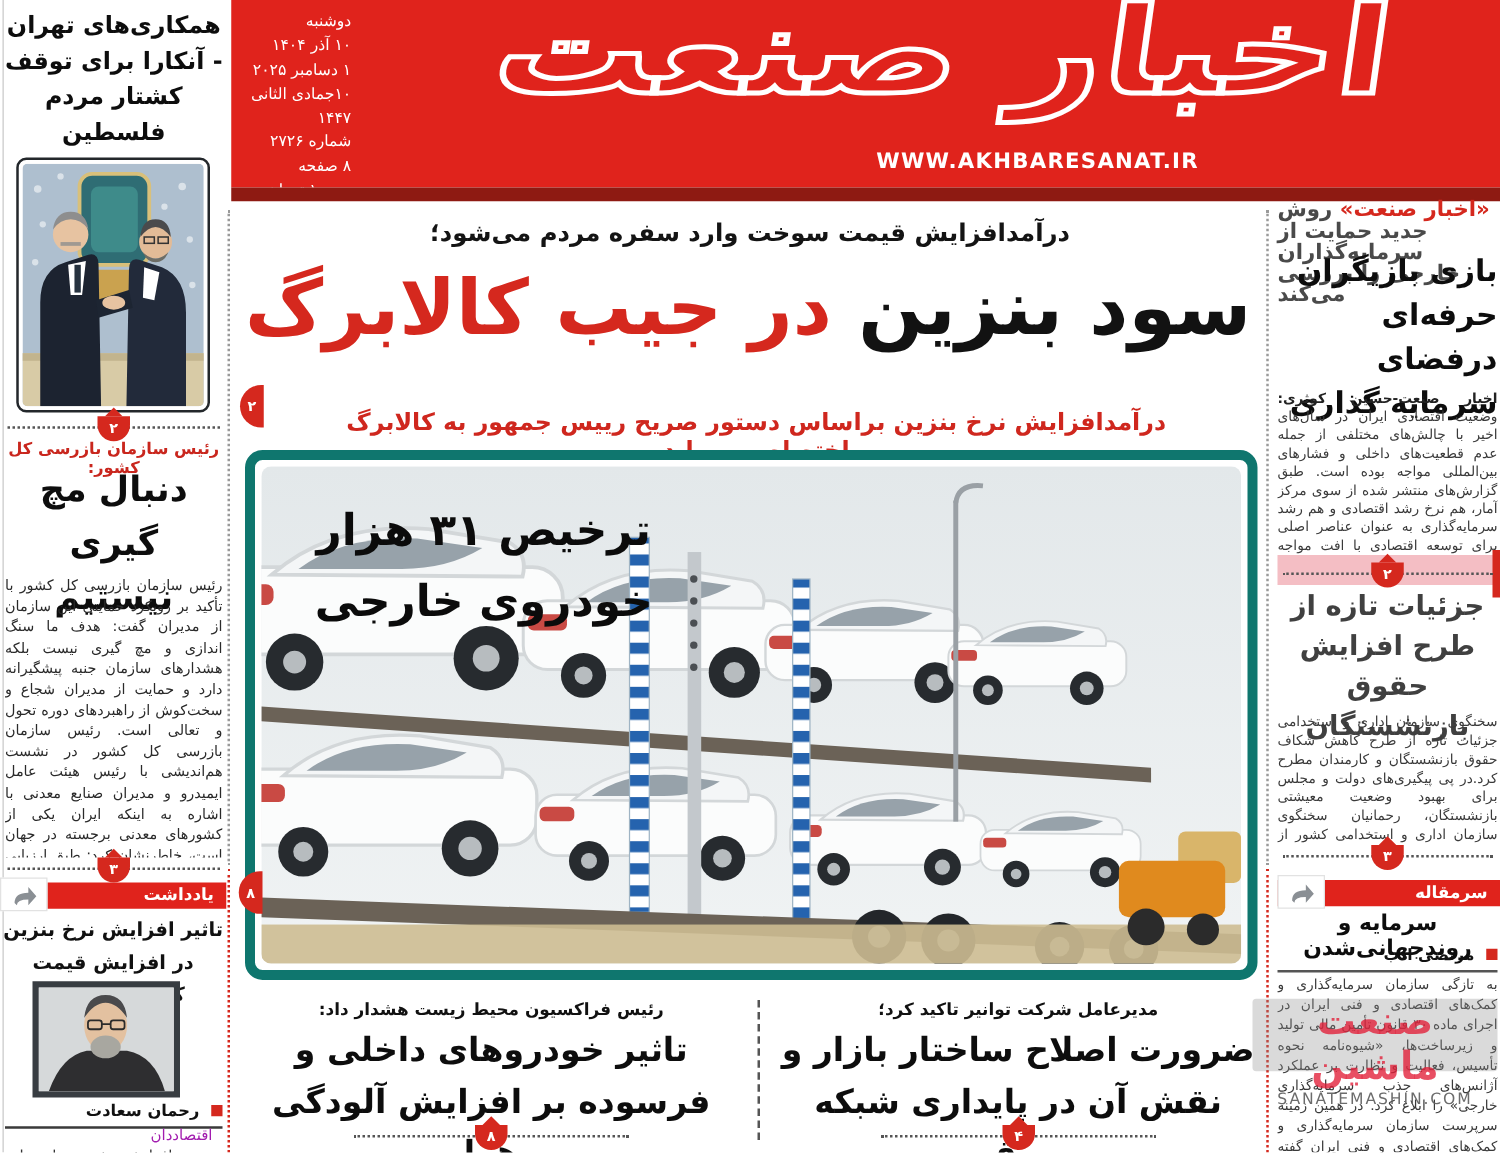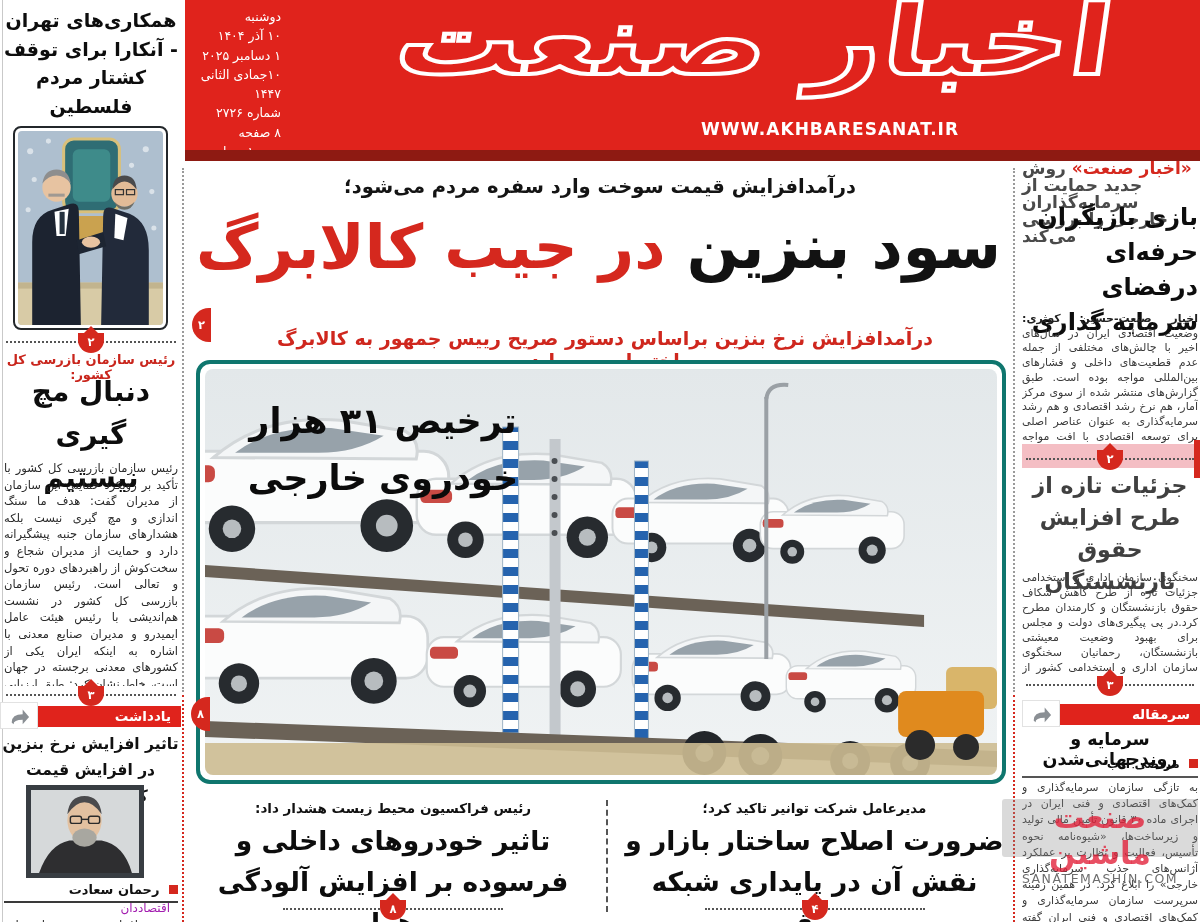--- a/index.html
+++ b/index.html
@@ -73,21 +73,21 @@
   
   .main-kicker { left:250px; top:175px; width:700px; text-align:center; font-weight:700;
               font-size:19.5px; color:#141414; }
   .main-headline { left:196px; top:204px; width:812px; text-align:left; font-weight:700;
               font-size:61px; line-height:1.4; white-space:nowrap; }
   .hl-black { color:#121212; }
   .hl-red { color:#d5281e; }
   .main-subdeck { left:240px; top:327px; width:730px; text-align:center; color:#cf271e;
               font-weight:700; font-size:19px; padding-bottom:7px; border-bottom:2px solid #777; }
   .main-photo { left:196px; top:360px; width:810px; height:424px; background:#fff;
-              border:4px solid #0f766e; border-radius:14px; padding:5px; }
+              border:8px solid #0f766e; border-radius:14px; padding:5px; }
   .photo-inner { width:100%; height:100%; border-radius:8px; overflow:hidden; position:relative; }
   .photo-inner svg { width:100%; height:100%; display:block; }
   .photo-head { position:absolute; left:28px; top:24px; width:300px; text-align:center;
               font-weight:700; font-size:35px; line-height:57px; color:#0b0b0b; }
   .bs-kicker { position:absolute; text-align:center; font-weight:700; font-size:13.5px; color:#111; }
   .bs-headline { position:absolute; text-align:center; font-weight:700; font-size:26.5px;
               line-height:41px; color:#0d0d0d; }
 
   
   .rs1-kicker { left:1022px; top:160px; width:176px; text-align:left; font-weight:700;

